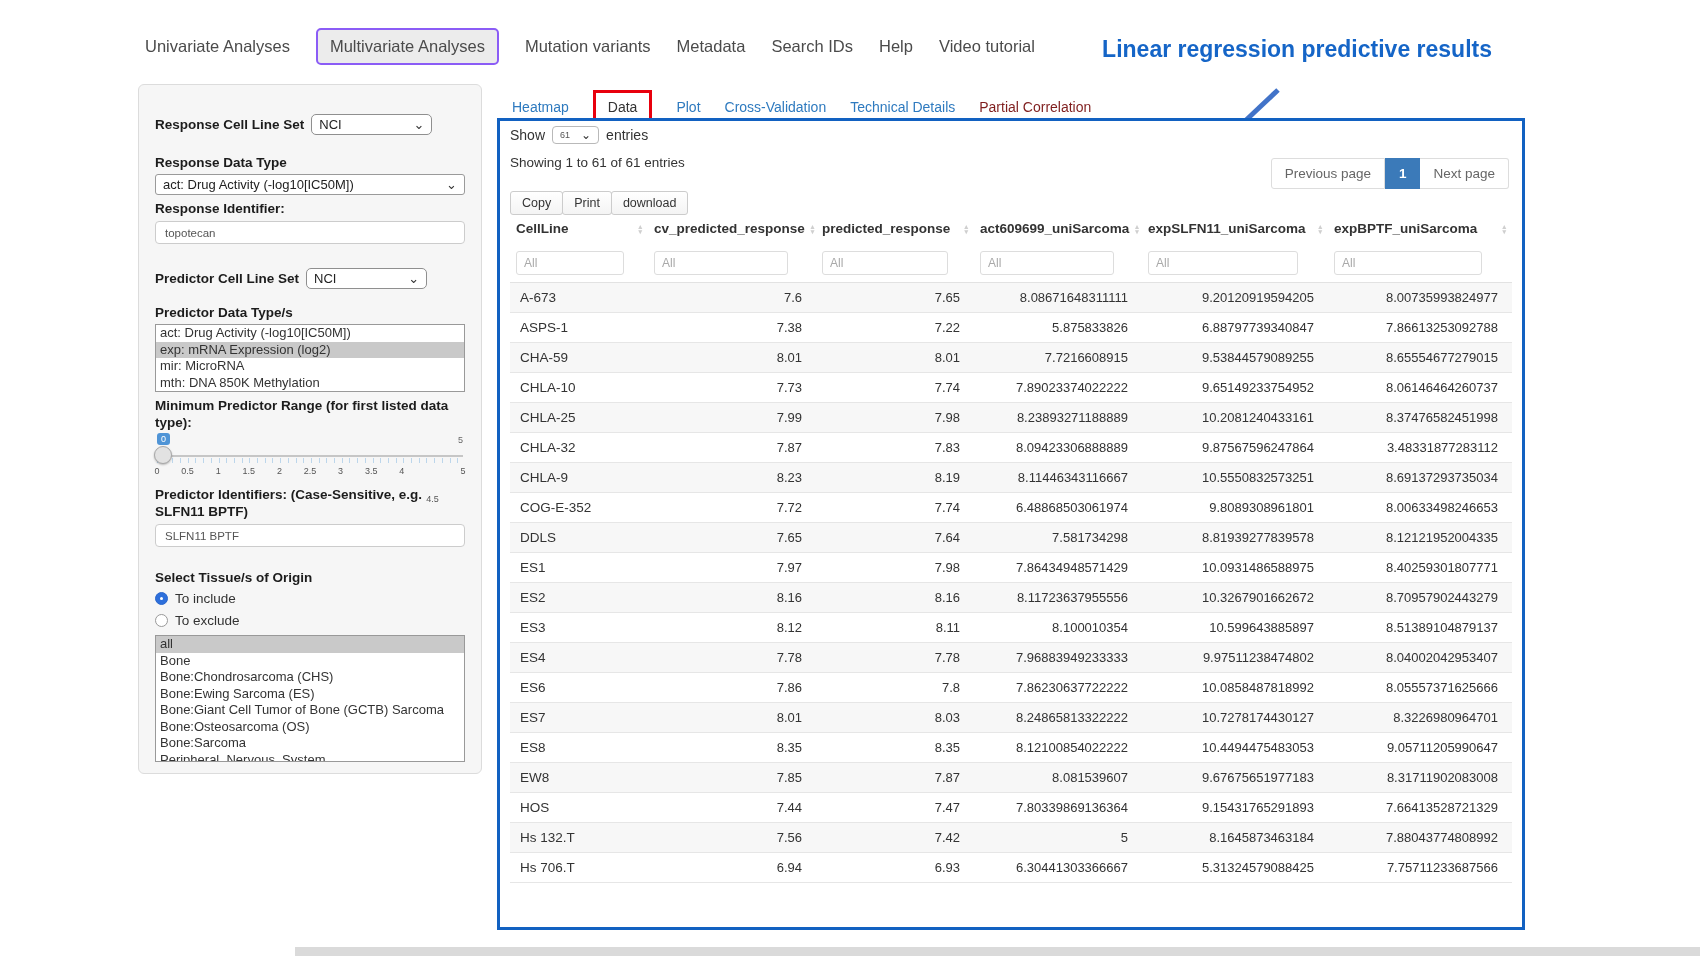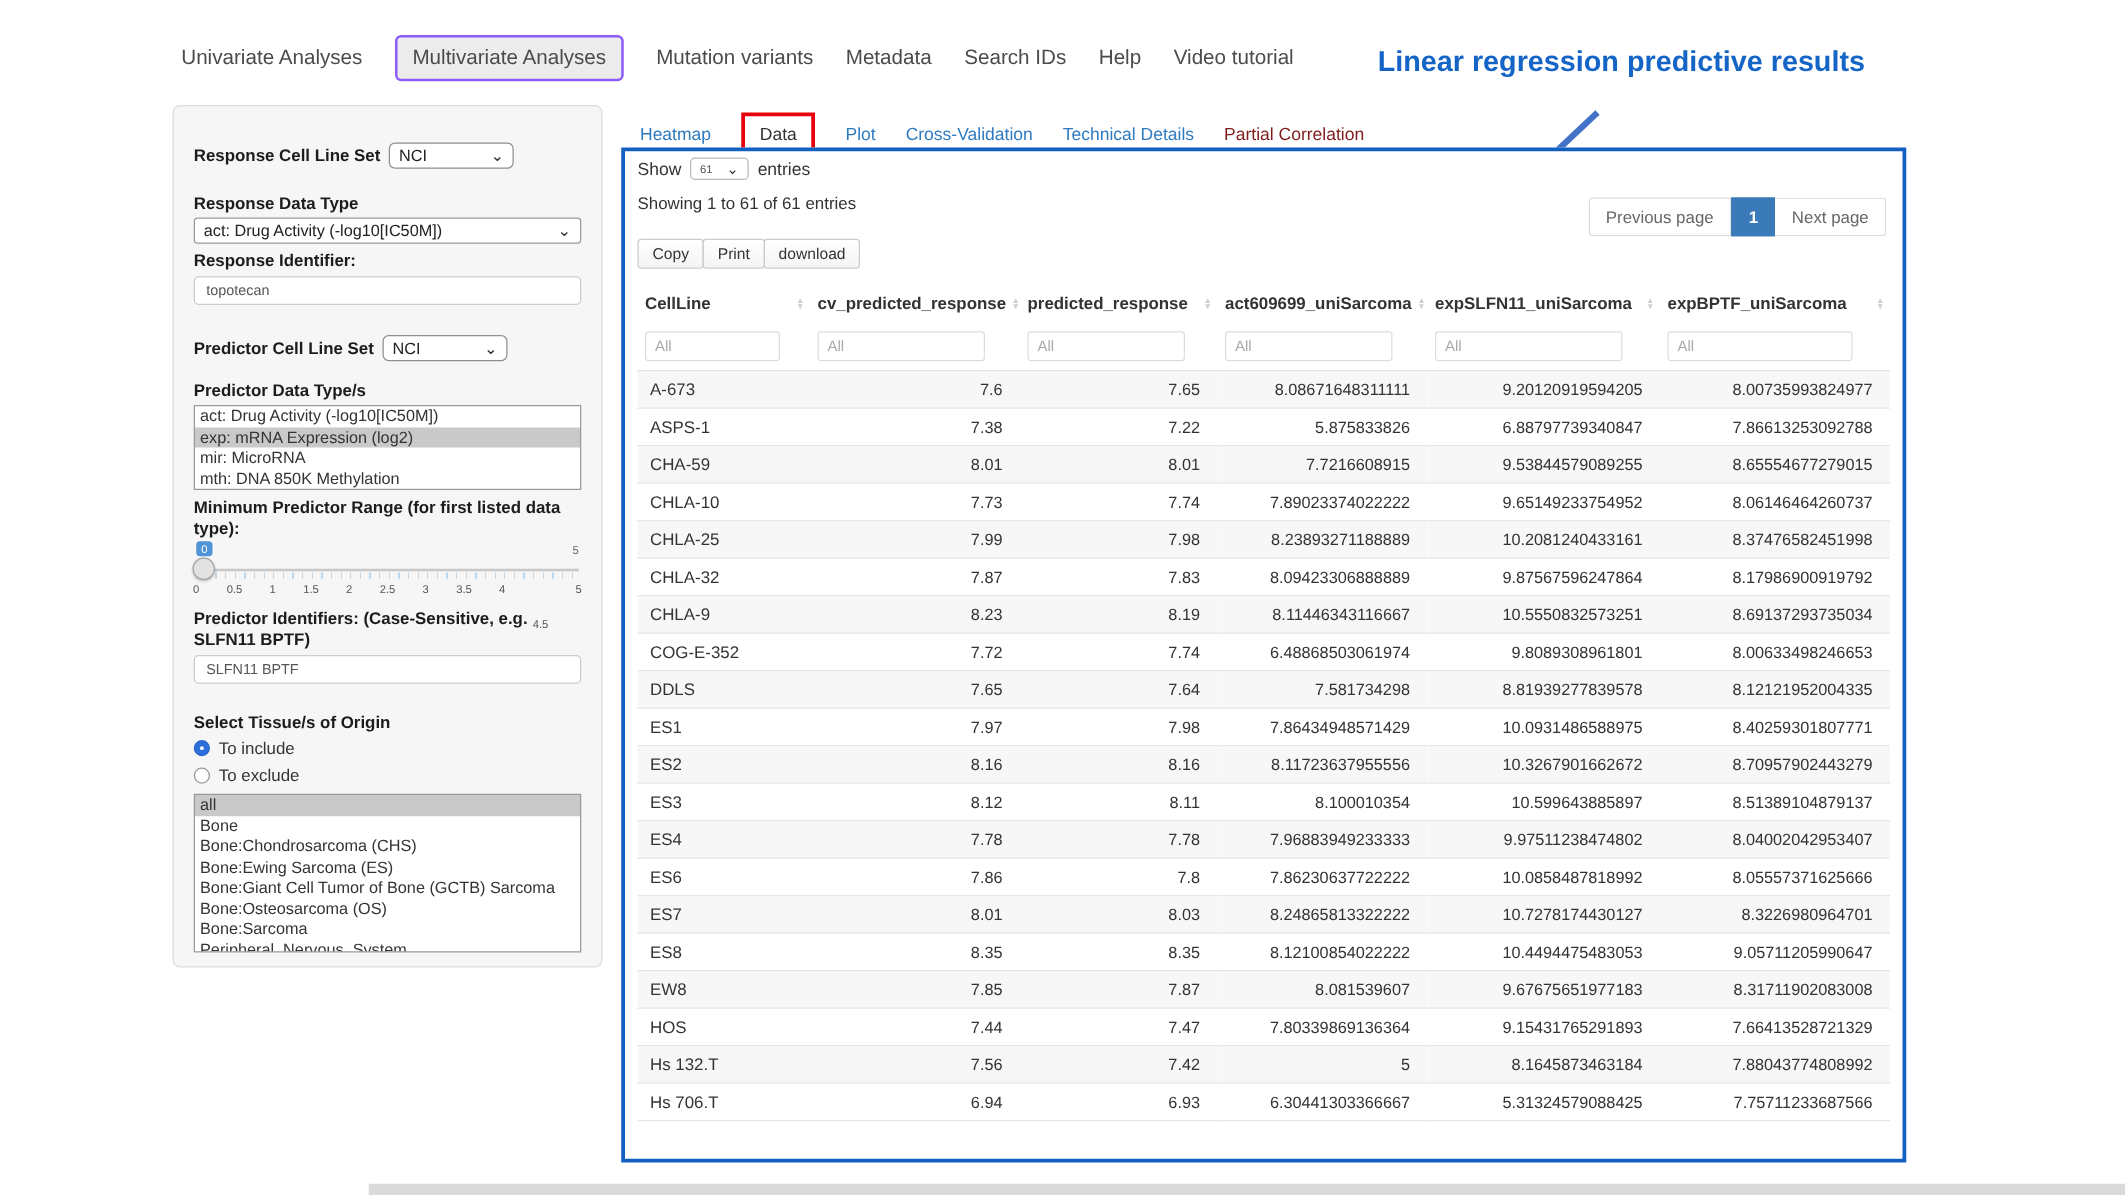--- a/index.html
+++ b/index.html
@@ -20,21 +20,21 @@
   
   #sidebar { position:absolute; left:138px; top:84px; width:344px; height:690px;
              background:#f6f6f6; border:1px solid #dcdcdc; border-radius:6px;
              padding:14px 16px; font-size:13.5px; overflow:hidden; }
   .lbl { font-weight:bold; color:#1c1c1c; line-height:17px; display:block; }
   .inline-row { display:flex; align-items:center; gap:7px;margin-top:15px; }
   .select-box { display:inline-flex; align-items:center; justify-content:space-between;
                 background:#fff; border:1px solid #8f8f8f; border-radius:5px;
                 padding:1px 7px; font-size:13px; height:21px; cursor:pointer; color:#222; }
   .select-box .chev { font-size:13px; color:#333; margin-left:8px; line-height:10px; }
-  .w110 { width:100px; }
+  .w110 { width:121px; }
   .full { width:100%; border-radius:3px; border-color:#9a9a9a; }
   .text-input { width:100%; height:23px; background:#fff; border:1px solid #ccc; border-radius:4px;
                 font-size:11.5px; color:#555; padding:0 9px; font-family:"Liberation Sans",sans-serif; }
   .listbox { background:#fff; border:1px solid #999; overflow:hidden; margin-top:3px; }
   .option { line-height:16.5px; padding:0 4px; font-size:13px; white-space:nowrap; cursor:pointer; }
   .option.selected { background:#c9c9c9; }
   
   .slider { position:relative; height:47px; margin:4px 2px 2px; }
   .slider .badge { position:absolute; left:0; top:-2px; background:#4f94d6; color:#fff;
                    font-size:9px; padding:1px 4px; border-radius:3px; }
@@ -70,21 +70,21 @@
   .showing { position:absolute; left:10px; top:34px; font-size:13.5px; color:#333; }
   .pagination { position:absolute; right:13px; top:37px; display:flex; font-size:13.5px; color:#666; }
   .page-btn { border:1px solid #ddd; background:#fff; padding:7px 13px; cursor:pointer; }
   .page-btn.prev { border-radius:3px 0 0 3px; }
   .page-btn.current { color:#fff; font-weight:bold; }
   .page-btn.next { border-radius:0 3px 3px 0; border-left:none; }
   .export-row { position:absolute; left:10px; top:70px; display:flex; }
   .export-btn { border:1px solid #ccc; background:linear-gradient(#fff,#f4f4f4); padding:4px 11px;
                 font-size:12.5px; color:#333; border-radius:3px; margin-right:-1px; cursor:pointer; }
   
-  #data-table { position:absolute; left:10px; top:106px; width:1002px; border-collapse:collapse;
+  #data-table { position:absolute; left:10px; top:92px; width:1002px; border-collapse:collapse;
                 table-layout:fixed; font-size:13.5px; color:#333; }
   #data-table th { text-align:left; font-weight:bold; padding:8px 6px 7px; }
   .th-inner { display:flex; align-items:center; justify-content:space-between; }
   .sort { display:inline-flex; flex-direction:column; font-size:7px; line-height:5px;
           color:#cfcfcf; margin-left:6px; cursor:pointer; }
   tr.filter th { padding:2px 6px 10px; border-bottom:1px solid #e2e2e2; }
   .filter-input { width:86%; height:24px; border:1px solid #ddd; border-radius:3px; padding:0 7px;
                   font-size:12px; color:#444; font-family:"Liberation Sans",sans-serif; }
   .filter-input::placeholder { color:#a9a9a9; }
   #data-table tbody td { padding:7px 6px; border-top:1px solid #e6e6e6; overflow:hidden;
@@ -352,21 +352,21 @@
           <td class="num">8.23893271188889</td>
           <td class="num">10.2081240433161</td>
           <td class="num">8.37476582451998</td>
         </tr>
         <tr>
           <td class="cellline">CHLA-32</td>
           <td class="num">7.87</td>
           <td class="num">7.83</td>
           <td class="num">8.09423306888889</td>
           <td class="num">9.87567596247864</td>
-          <td class="num">8.17986900919792</td>
+          <td class="num">3.48331877283112</td>
         </tr>
         <tr>
           <td class="cellline">CHLA-9</td>
           <td class="num">8.23</td>
           <td class="num">8.19</td>
           <td class="num">8.11446343116667</td>
           <td class="num">10.5550832573251</td>
           <td class="num">8.69137293735034</td>
         </tr>
         <tr>

